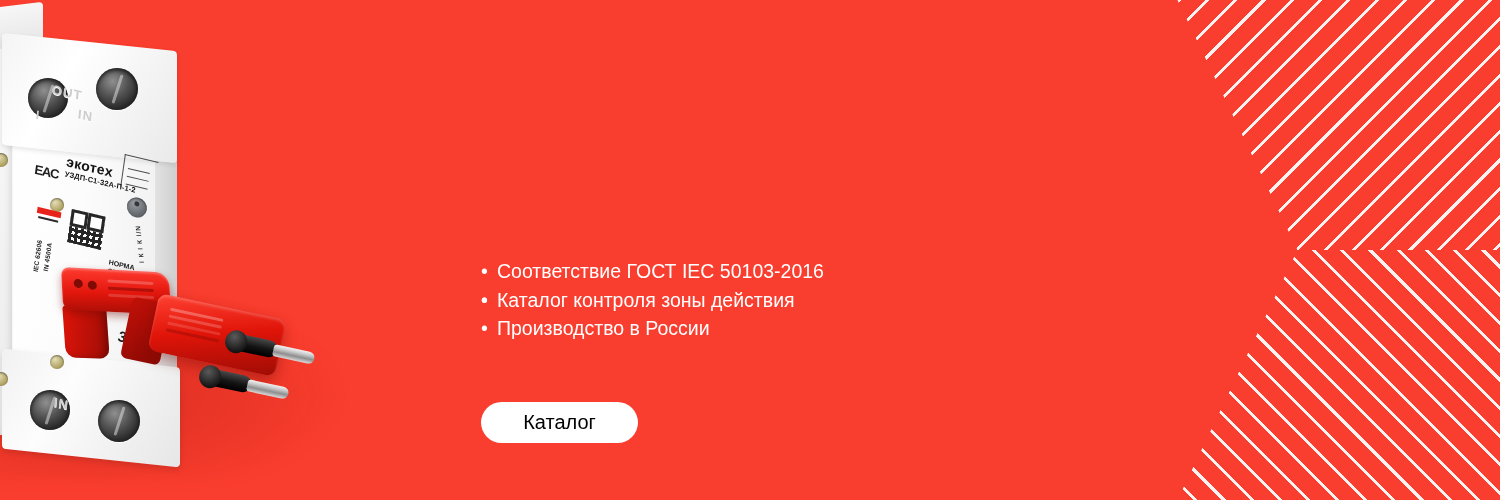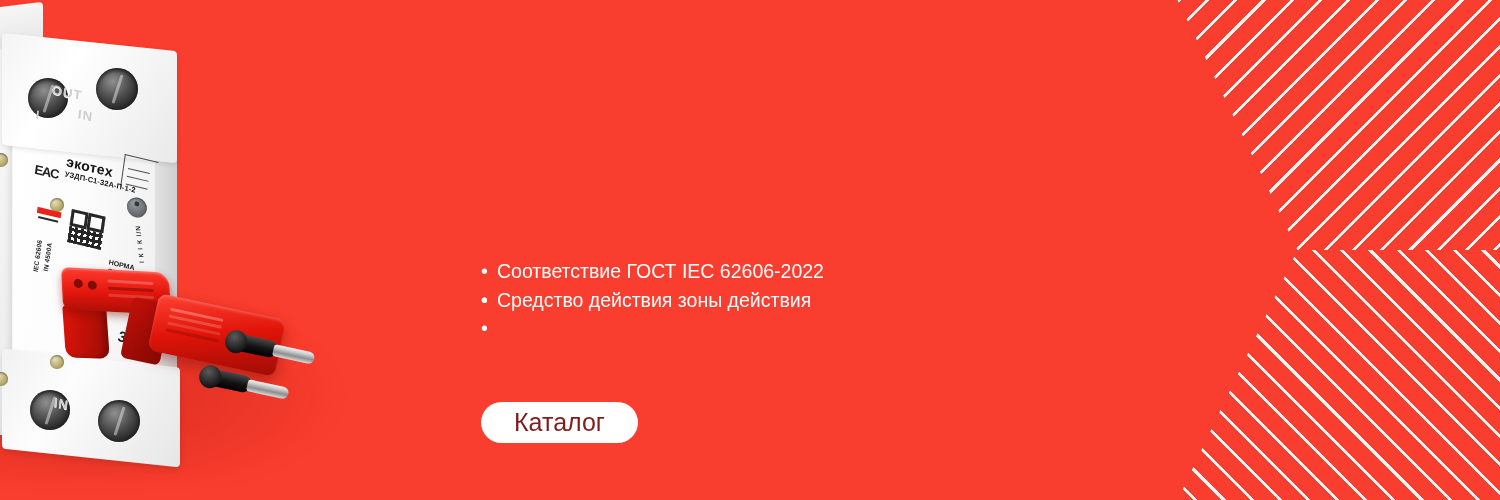--- a/index.html
+++ b/index.html
@@ -59,22 +59,22 @@
     white-space:nowrap; position:relative; padding-left:16px;
   }
   .features li .dot {
     position:absolute; left:0; top:0; color:#fff; font-size:19.5px;
   }
 
   .cta {
     position:absolute; top:402px; left:58px;
     width:157px; height:41px; border-radius:21px;
     background:#fff; border:none; cursor:pointer;
-    color:#7f1d1d; font-family:"Liberation Sans", sans-serif;
-    font-size:25px; line-height:41px; text-align:center;
+    color:#000000; font-family:"Liberation Sans", sans-serif;
+    font-size:20px; line-height:41px; text-align:center;
     display:block;
   }
 
   
   .product { position:absolute; left:-60px; top:-10px; width:480px; height:510px; }
 
   .shadow-a {
     position:absolute; left:-20px; top:300px; width:420px; height:190px;
     background:radial-gradient(ellipse at 40% 55%, rgba(150,18,10,.30) 0%, rgba(170,25,14,.16) 45%, rgba(249,61,46,0) 72%);
     filter:blur(6px);
@@ -398,30 +398,31 @@
       <span class="sleeve"></span>
       <span class="tip"></span>
     </div>
   </div>
 
   <div class="content">
 
     <ul class="features">
       <li>
         <span class="dot">•</span>
-        <span>Соответствие ГОСТ IEC 62606-2022</span>
+        <span>Соответствие ГОСТ IEC 50103-2016</span>
       </li>
       <li>
         <span class="dot">•</span>
       </li>
       <li>
         <span class="dot">•</span>
-        <span>Средство действия зоны действия</span>
+        <span>Каталог контроля зоны действия</span>
       </li>
       <li>
         <span class="dot">•</span>
+        <span>Производство в России</span>
       </li>
     </ul>
 
     <button class="cta">Каталог</button>
   </div>
 
 </div>
 
 </body></html>

